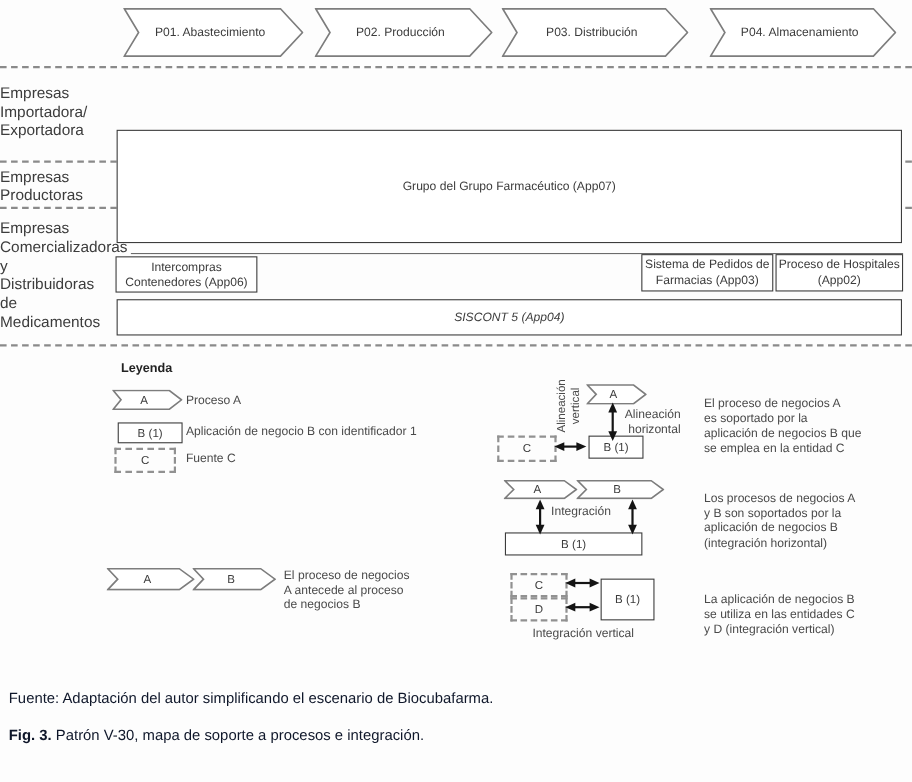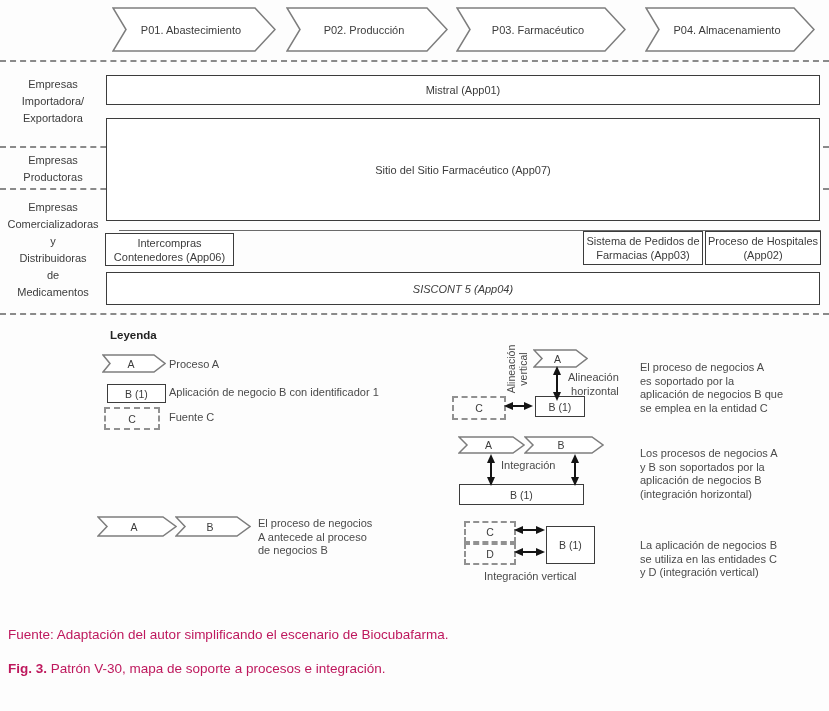--- a/index.html
+++ b/index.html
@@ -27,22 +27,22 @@
   }
 
   
   .dash { position:absolute; border-top:2px dashed #8a8a8a; z-index:1; }
 
   
   .hline { position:absolute; border-top:1.5px solid #6b6b6b; z-index:2; }
 
   
   .lane {
-    position:absolute; left:0; width:106px; text-align:center;
-    font-size:11px; line-height:17px; color:#3c3c3c; z-index:2;
+    position:absolute; left:0; width:106px; text-align:left;
+    font-size:14px; line-height:17px; color:#3c3c3c; z-index:2;
   }
 
   
   .leg-title { position:absolute; font-weight:bold; font-size:11.5px; color:#222; }
   .leg-text { position:absolute; font-size:11px; line-height:13.5px; color:#4a4a4a; }
   .sym-box {
     position:absolute; background:#fff; border:1.4px solid #3c3c3c; z-index:2;
     display:flex; align-items:center; justify-content:center; font-size:10.5px; color:#3c3c3c;
   }
   .dash-box {
@@ -61,21 +61,21 @@
     border-top:4.5px solid transparent; border-bottom:4.5px solid transparent; }
   .da.h::before { left:-8px; border-right:9px solid #141414; }
   .da.h::after  { right:-8px; border-left:9px solid #141414; }
   .da.v { width:2px; }
   .da.v::before,.da.v::after { content:""; position:absolute; left:-3.5px; width:0; height:0;
     border-left:4.5px solid transparent; border-right:4.5px solid transparent; }
   .da.v::before { top:-8px; border-bottom:9px solid #141414; }
   .da.v::after  { bottom:-8px; border-top:9px solid #141414; }
 
   
-  .caption { position:absolute; left:8px; font-size:13.5px; color:#be185d; }
+  .caption { position:absolute; left:8px; font-size:13.5px; color:#0f172a; }
   .caption b { font-weight:bold; }
 </style>
 </head>
 <body>
 
 <div class="fig">
 
   <div class="chev" style="left:112px;top:7px;width:164px;height:45px;">
       <svg width="164" height="45">
         <polygon points="1,1 143,1 163,22.5 143,44 1,44 14,22.5"></polygon>
@@ -85,21 +85,21 @@
   <div class="chev" style="left:286px;top:7px;width:162px;height:45px;">
       <svg width="162" height="45">
         <polygon points="1,1 141,1 161,22.5 141,44 1,44 14,22.5"></polygon>
       </svg>
     <span class="clabel">P02. Producción</span>
   </div>
   <div class="chev" style="left:456px;top:7px;width:170px;height:45px;">
       <svg width="170" height="45">
         <polygon points="1,1 149,1 169,22.5 149,44 1,44 14,22.5"></polygon>
       </svg>
-    <span class="clabel">P03. Farmacéutico</span>
+    <span class="clabel">P03. Distribución</span>
   </div>
   <div class="chev" style="left:645px;top:7px;width:170px;height:45px;">
       <svg width="170" height="45">
         <polygon points="1,1 149,1 169,22.5 149,44 1,44 14,22.5"></polygon>
       </svg>
     <span class="clabel">P04. Almacenamiento</span>
   </div>
 
   <div class="dash" style="left:0;top:60px;width:829px;"></div>
   <div class="dash" style="left:0;top:146px;width:829px;"></div>
@@ -111,25 +111,22 @@
 Exportadora</div>
   <div class="lane ml" style="top:152px;">Empresas
 Productoras</div>
   <div class="lane ml" style="top:199px;">Empresas
 Comercializadoras
 y
 Distribuidoras
 de
 Medicamentos</div>
 
-  <div class="appbox" style="left:106px;top:75px;width:712px;height:28px;">
-    <span class="ml">Mistral (App01)</span>
-  </div>
   <div class="appbox" style="left:106px;top:118px;width:712px;height:101px;">
-    <span class="ml">Sitio del Sitio Farmacéutico (App07)</span>
+    <span class="ml">Grupo del Grupo Farmacéutico (App07)</span>
   </div>
   <div class="hline" style="left:119px;top:230px;width:702px;"></div>
   <div class="appbox" style="left:105px;top:233px;width:127px;height:31px;">
     <span class="ml">Intercompras
 Contenedores (App06)</span>
   </div>
   <div class="appbox" style="left:583px;top:231px;width:118px;height:32px;">
     <span class="ml">Sistema de Pedidos de
 Farmacias (App03)</span>
   </div>

